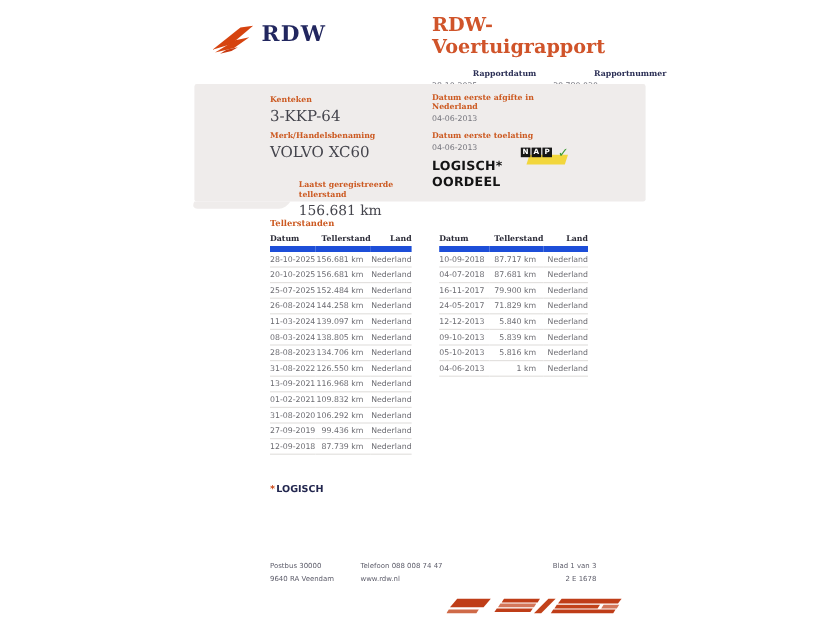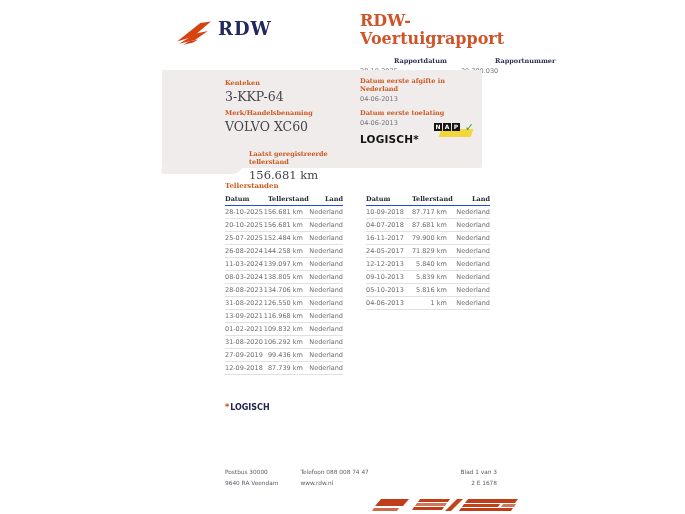--- a/index.html
+++ b/index.html
@@ -11,21 +11,21 @@
   .logo-text{font-family:"DejaVu Serif",serif;font-size:18px;font-weight:600;color:#22275f;letter-spacing:1px;margin-left:6px;line-height:26px;}
 
   .title-block{position:absolute;left:360px;top:12px;width:180px;}
   .report-title{font-family:"DejaVu Serif",serif;font-size:16px;font-weight:bold;color:#d0542a;line-height:18px;}
   .meta-row{display:flex;margin-top:9px;}
   .meta-col{margin-right:14px;}
   .meta-label{font-family:"DejaVu Serif",serif;font-size:6.5px;font-weight:bold;color:#2b2f55;padding-left:34px;}
   .meta-value{font-size:6.5px;color:#74747c;margin-top:2px;}
 
   
-  .graybox{position:absolute;left:162px;top:70px;width:320px;height:98px;background:#efeceb;border-radius:2px;}
+  .graybox{position:absolute;left:162px;top:70px;width:376px;height:98px;background:#efeceb;border-radius:2px;}
   .graybox::after{content:"";position:absolute;left:0;top:98px;width:80px;height:6px;background:#efeceb;border-radius:0 0 8px 8px;transform:skewX(-30deg);transform-origin:top left;}
   .lbl{font-family:"DejaVu Serif",serif;font-size:6.5px;font-weight:bold;color:#cc5a22;}
   .big-val{font-family:"DejaVu Serif",serif;font-size:12.5px;color:#44444c;margin-top:2px;}
   .sm-val{font-size:6.5px;color:#74747c;margin-top:2px;}
   .sum-left{position:absolute;left:63px;top:9px;width:135px;}
   .sum-left .field{margin-bottom:5px;}
   .sum-left .field.gap{margin-top:16px;margin-left:24px;}
   .sum-right{position:absolute;left:198px;top:7px;width:118px;}
   .sum-right .field{margin-bottom:6px;}
   .verdict{font-size:10.5px;font-weight:bold;color:#141414;line-height:13px;margin-top:6px;letter-spacing:.2px;}
@@ -35,21 +35,21 @@
   .nap-yellow{position:absolute;left:6px;top:6px;width:32px;height:8px;background:#f2d63c;transform:skewX(-18deg);}
   .nap-letters{position:absolute;left:0;top:0;display:flex;}
   .nap-letter{width:8px;height:8px;background:#161616;color:#ffffff;font-size:6px;font-weight:bold;text-align:center;line-height:8px;margin-right:1px;}
   .nap-check{position:absolute;right:0;top:-2px;color:#3f9b36;font-size:11px;font-weight:bold;}
 
   
   .section-title{position:absolute;left:225px;top:181px;font-family:"DejaVu Serif",serif;font-size:7px;font-weight:bold;color:#cc5a22;}
   .odotable{position:absolute;border-collapse:collapse;font-size:6.5px;color:#6c6c72;}
   .odotable.left{left:225px;top:193px;width:118px;}
   .odotable.right{left:366px;top:193px;width:124px;}
-  .odotable th{font-family:"DejaVu Serif",serif;font-size:6.5px;font-weight:bold;color:#2c2c38;text-align:right;border-bottom:1px solid #1d4ed8;padding:2px 0;}
+  .odotable th{font-family:"DejaVu Serif",serif;font-size:6.5px;font-weight:bold;color:#2c2c38;text-align:right;border-bottom:5px solid #1d4ed8;padding:2px 0;}
   .odotable th:first-child{text-align:left;}
   .odotable td{border-bottom:1px solid #e3e1df;padding:2px 0;text-align:right;white-space:nowrap;}
   .odotable td.c0{text-align:left;}
   .odotable td.c1{padding-right:6px;}
 
   
   .footnote{position:absolute;left:225px;top:403px;width:290px;}
   .fn-title{font-size:8px;font-weight:bold;color:#23274f;}
   .fn-title .ast{color:#cc4a1a;margin-right:1px;}
   .fn-text{font-size:6.8px;color:#d06a3a;line-height:10px;margin-top:3px;}
@@ -111,20 +111,21 @@
     <div class="field">
       <div class="lbl">Datum eerste afgifte in Nederland</div>
       <div class="sm-val">04-06-2013</div>
     </div>
     <div class="field">
       <div class="lbl">Datum eerste toelating</div>
       <div class="sm-val">04-06-2013</div>
     </div>
     <div class="verdict">
       <div>LOGISCH*</div>
+      <div>OORDEEL</div>
     </div>
   </div>
   <div class="nap">
     <div class="nap-yellow"></div>
     <div class="nap-letters">
       <span class="nap-letter">N</span>
       <span class="nap-letter">A</span>
       <span class="nap-letter">P</span>
     </div>
     <span class="nap-check">✓</span>

